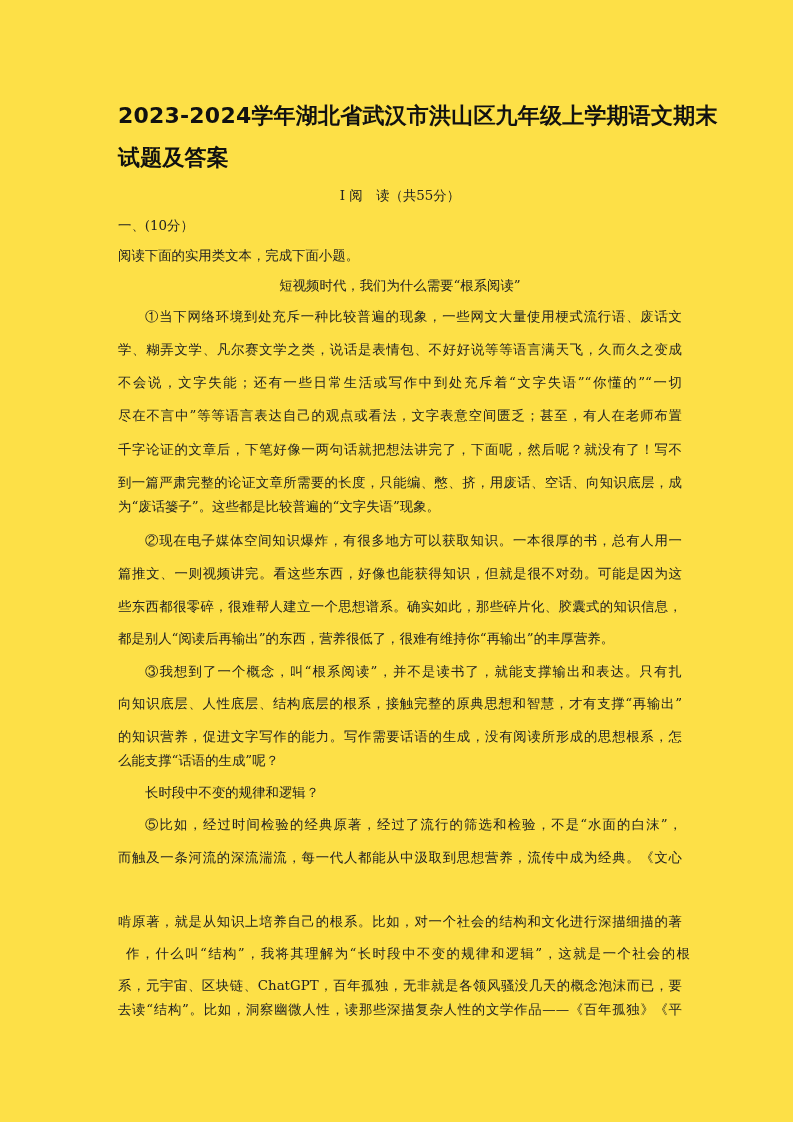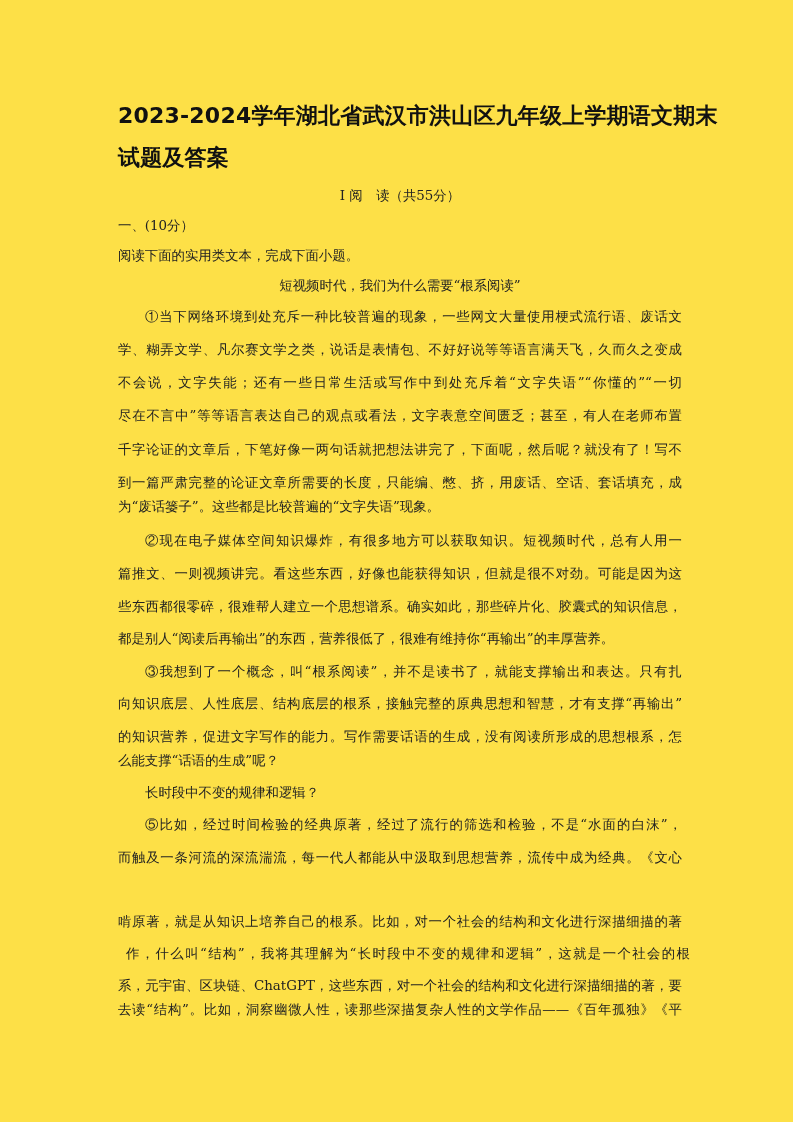--- a/index.html
+++ b/index.html
@@ -35,34 +35,34 @@
   <div class="line center" style="top:186px;">Ⅰ 阅　读（共55分）</div>
   <div class="line last" style="top:216px;">一、(10分）</div>
   <div class="line last" style="top:246px;">阅读下面的实用类文本，完成下面小题。</div>
   <div class="line center" style="top:276px;">短视频时代，我们为什么需要“根系阅读”</div>
 
   <div class="line indent" style="top:307px;">①当下网络环境到处充斥一种比较普遍的现象，一些网文大量使用梗式流行语、废话文</div>
   <div class="line" style="top:340px;">学、糊弄文学、凡尔赛文学之类，说话是表情包、不好好说等等语言满天飞，久而久之变成</div>
   <div class="line" style="top:373px;">不会说，文字失能；还有一些日常生活或写作中到处充斥着“文字失语”“你懂的”“一切</div>
   <div class="line" style="top:406px;">尽在不言中”等等语言表达自己的观点或看法，文字表意空间匮乏；甚至，有人在老师布置</div>
   <div class="line" style="top:440px;">千字论证的文章后，下笔好像一两句话就把想法讲完了，下面呢，然后呢？就没有了！写不</div>
-  <div class="line" style="top:473px;">到一篇严肃完整的论证文章所需要的长度，只能编、憋、挤，用废话、空话、套话填充，成</div>
+  <div class="line" style="top:473px;">到一篇严肃完整的论证文章所需要的长度，只能编、憋、挤，用废话、空话、向知识底层，成</div>
   <div class="line last" style="top:497px;">为“废话篓子”。这些都是比较普遍的“文字失语”现象。</div>
 
-  <div class="line indent" style="top:531px;">②现在电子媒体空间知识爆炸，有很多地方可以获取知识。短视频时代，总有人用一</div>
+  <div class="line indent" style="top:531px;">②现在电子媒体空间知识爆炸，有很多地方可以获取知识。一本很厚的书，总有人用一</div>
   <div class="line" style="top:564px;">篇推文、一则视频讲完。看这些东西，好像也能获得知识，但就是很不对劲。可能是因为这</div>
   <div class="line" style="top:597px;">些东西都很零碎，很难帮人建立一个思想谱系。确实如此，那些碎片化、胶囊式的知识信息，</div>
   <div class="line last" style="top:629px;">都是别人“阅读后再输出”的东西，营养很低了，很难有维持你“再输出”的丰厚营养。</div>
 
   <div class="line indent" style="top:662px;">③我想到了一个概念，叫“根系阅读”，并不是读书了，就能支撑输出和表达。只有扎</div>
   <div class="line" style="top:694px;">向知识底层、人性底层、结构底层的根系，接触完整的原典思想和智慧，才有支撑“再输出”</div>
   <div class="line" style="top:727px;">的知识营养，促进文字写作的能力。写作需要话语的生成，没有阅读所形成的思想根系，怎</div>
   <div class="line last" style="top:751px;">么能支撑“话语的生成”呢？</div>
 
   <div class="line indent last" style="top:783px;">长时段中不变的规律和逻辑？</div>
 
   <div class="line indent" style="top:815px;">⑤比如，经过时间检验的经典原著，经过了流行的筛选和检验，不是“水面的白沫”，</div>
   <div class="line" style="top:848px;">而触及一条河流的深流湍流，每一代人都能从中汲取到思想营养，流传中成为经典。《文心</div>
   <div class="line" style="top:912px;">啃原著，就是从知识上培养自己的根系。比如，对一个社会的结构和文化进行深描细描的著</div>
   <div class="line" style="top:944px;margin-left:8px;">作，什么叫“结构”，我将其理解为“长时段中不变的规律和逻辑”，这就是一个社会的根</div>
-  <div class="line" style="top:976px;">系，元宇宙、区块链、ChatGPT，这些东西，对一个社会的结构和文化进行深描细描的著，要</div>
+  <div class="line" style="top:976px;">系，元宇宙、区块链、ChatGPT，百年孤独，无非就是各领风骚没几天的概念泡沫而已，要</div>
   <div class="line" style="top:1000px;">去读“结构”。比如，洞察幽微人性，读那些深描复杂人性的文学作品——《百年孤独》《平</div>
 </div>
 
 </body></html>

